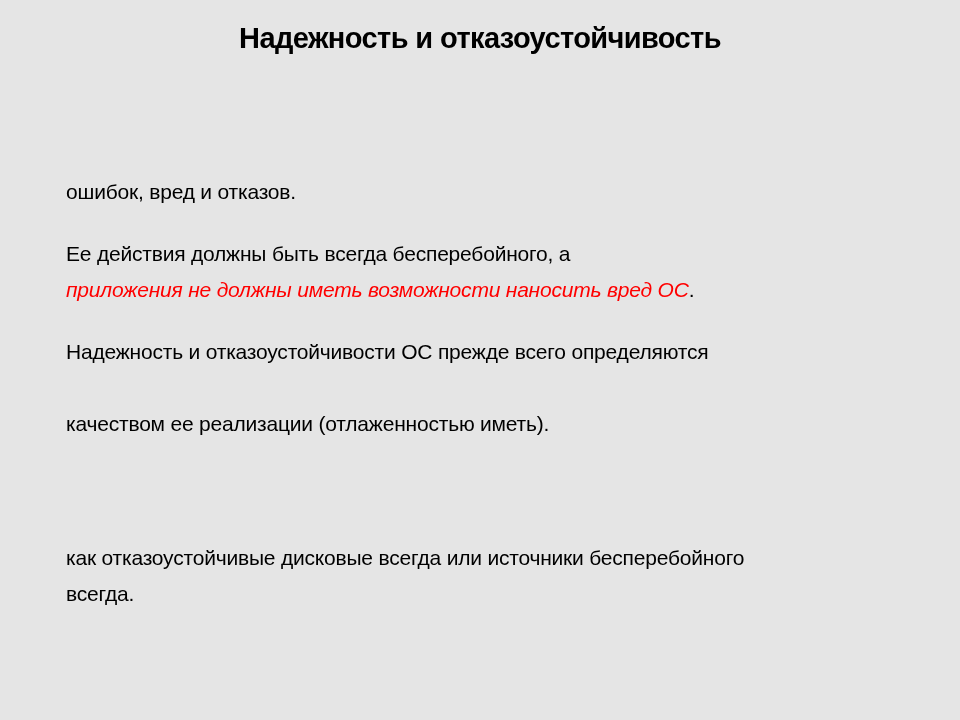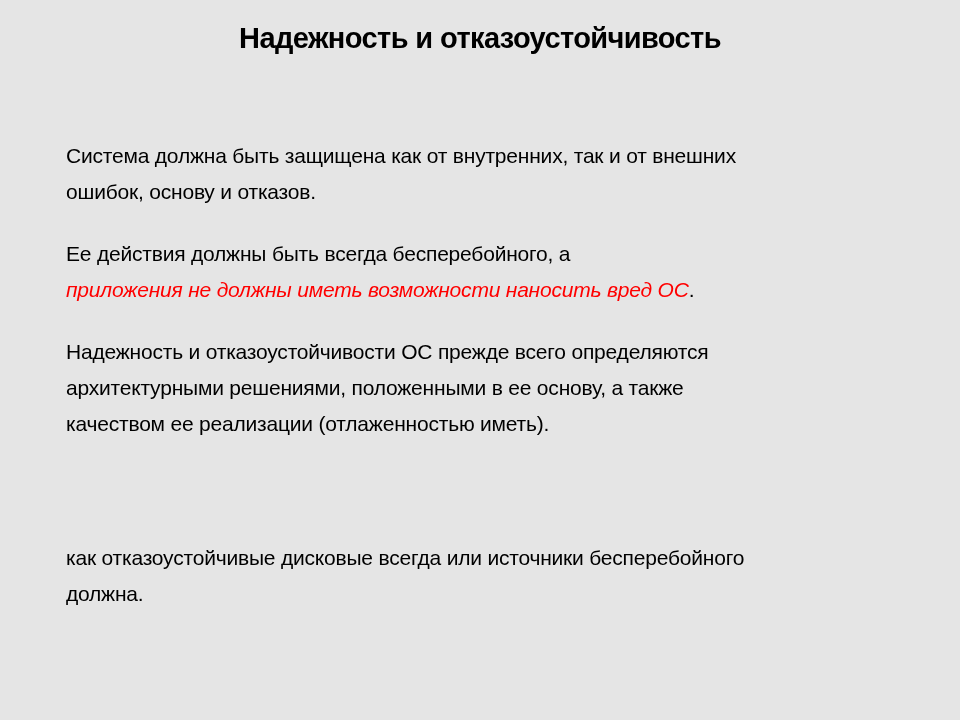--- a/index.html
+++ b/index.html
@@ -44,18 +44,18 @@
   .seg-red-italic {
     font-style: italic;
   }
 </style>
 </head>
 <body>
 
 <div class="slide">
   <h1 class="title">Надежность и отказоустойчивость</h1>
   <div class="body-text" id="slide-body">
-      <p class="para"><span class="seg-normal">Система должна быть защищена как от внутренних, так и от внешних</span><br><span class="seg-normal">ошибок, основу и отказов.</span></p>
+      <p class="para"><br><span class="seg-normal">ошибок, вред и отказов.</span></p>
       <p class="para"><span class="seg-normal">Ее действия должны быть всегда бесперебойного, а</span><br><span class="seg-red-italic" style="color: rgb(255, 0, 0); margin-top: 40px;">приложения не должны иметь возможности наносить вред ОС</span><span class="seg-normal">.</span></p>
-      <p class="para"><span class="seg-normal">Надежность и отказоустойчивости ОС прежде всего определяются</span><br><span class="seg-normal">архитектурными решениями, положенными в ее основу, а также</span><br><span class="seg-normal">качеством ее реализации (отлаженностью иметь).</span></p>
-      <p class="para"><br><br><span class="seg-normal">как отказоустойчивые дисковые всегда или источники бесперебойного</span><br><span class="seg-normal">должна.</span></p>
+      <p class="para"><span class="seg-normal">Надежность и отказоустойчивости ОС прежде всего определяются</span><br><br><span class="seg-normal">качеством ее реализации (отлаженностью иметь).</span></p>
+      <p class="para"><br><br><span class="seg-normal">как отказоустойчивые дисковые всегда или источники бесперебойного</span><br><span class="seg-normal">всегда.</span></p>
     </div>
 </div>
 
 </body></html>

